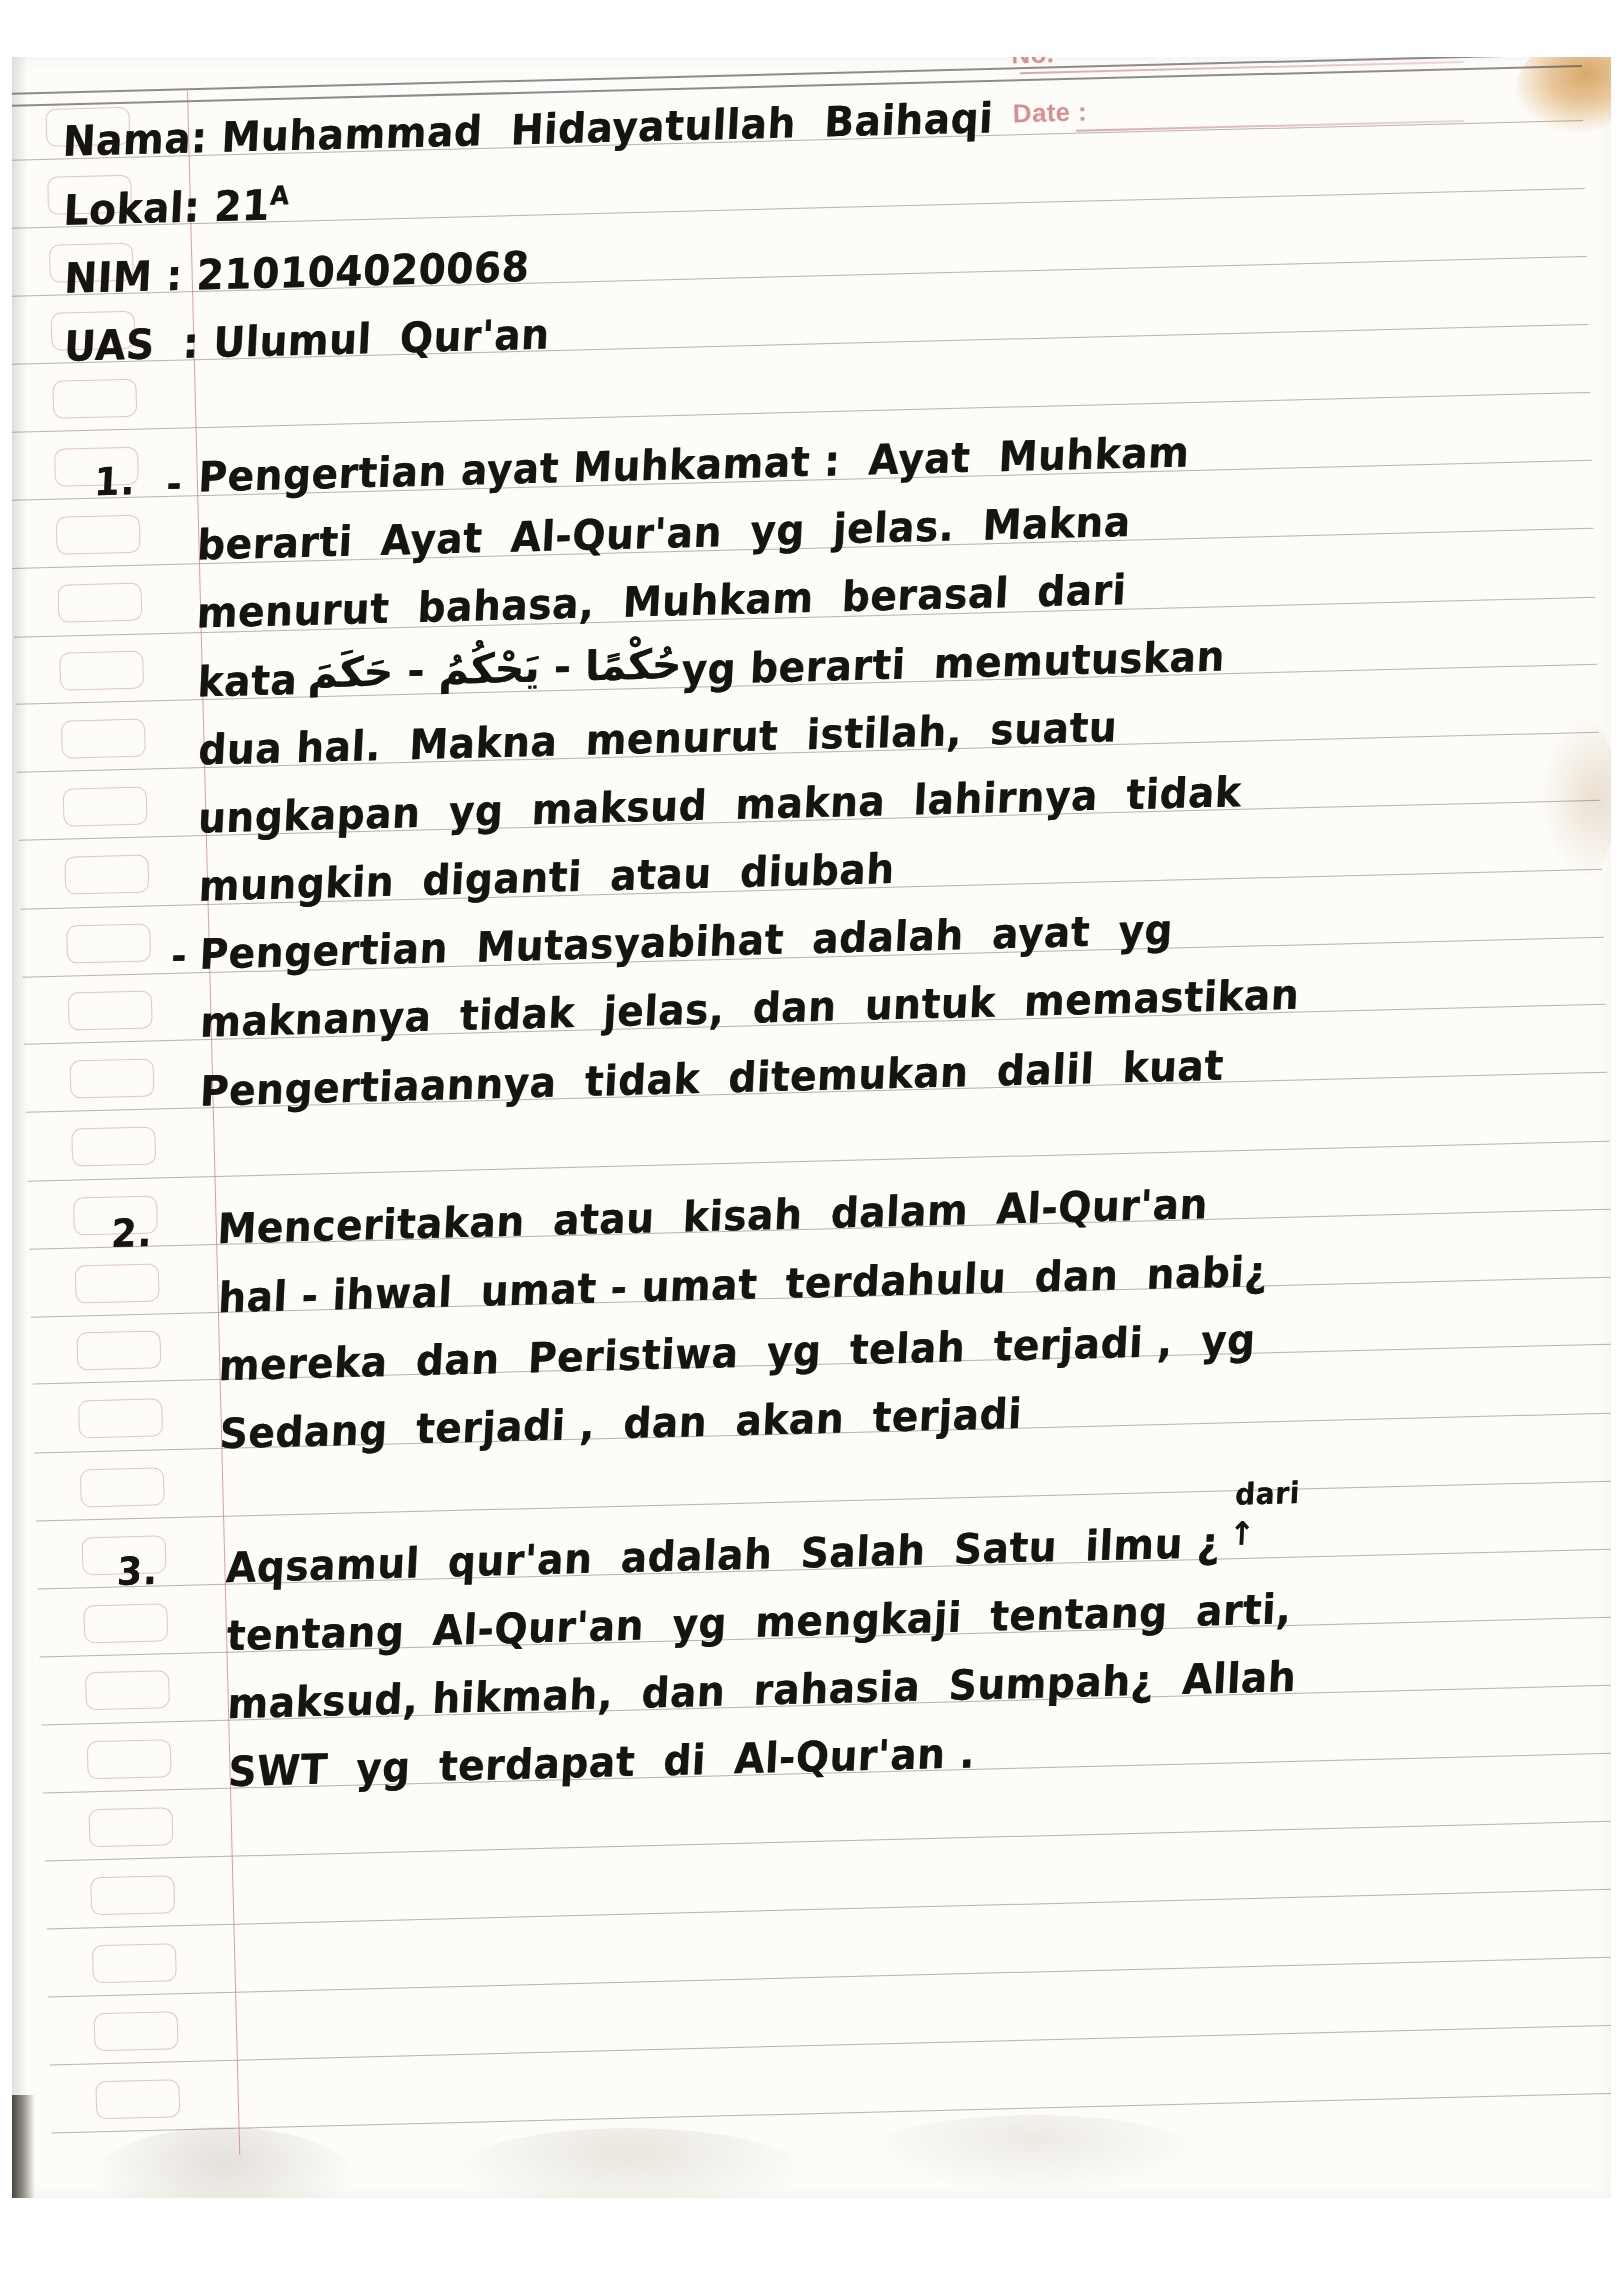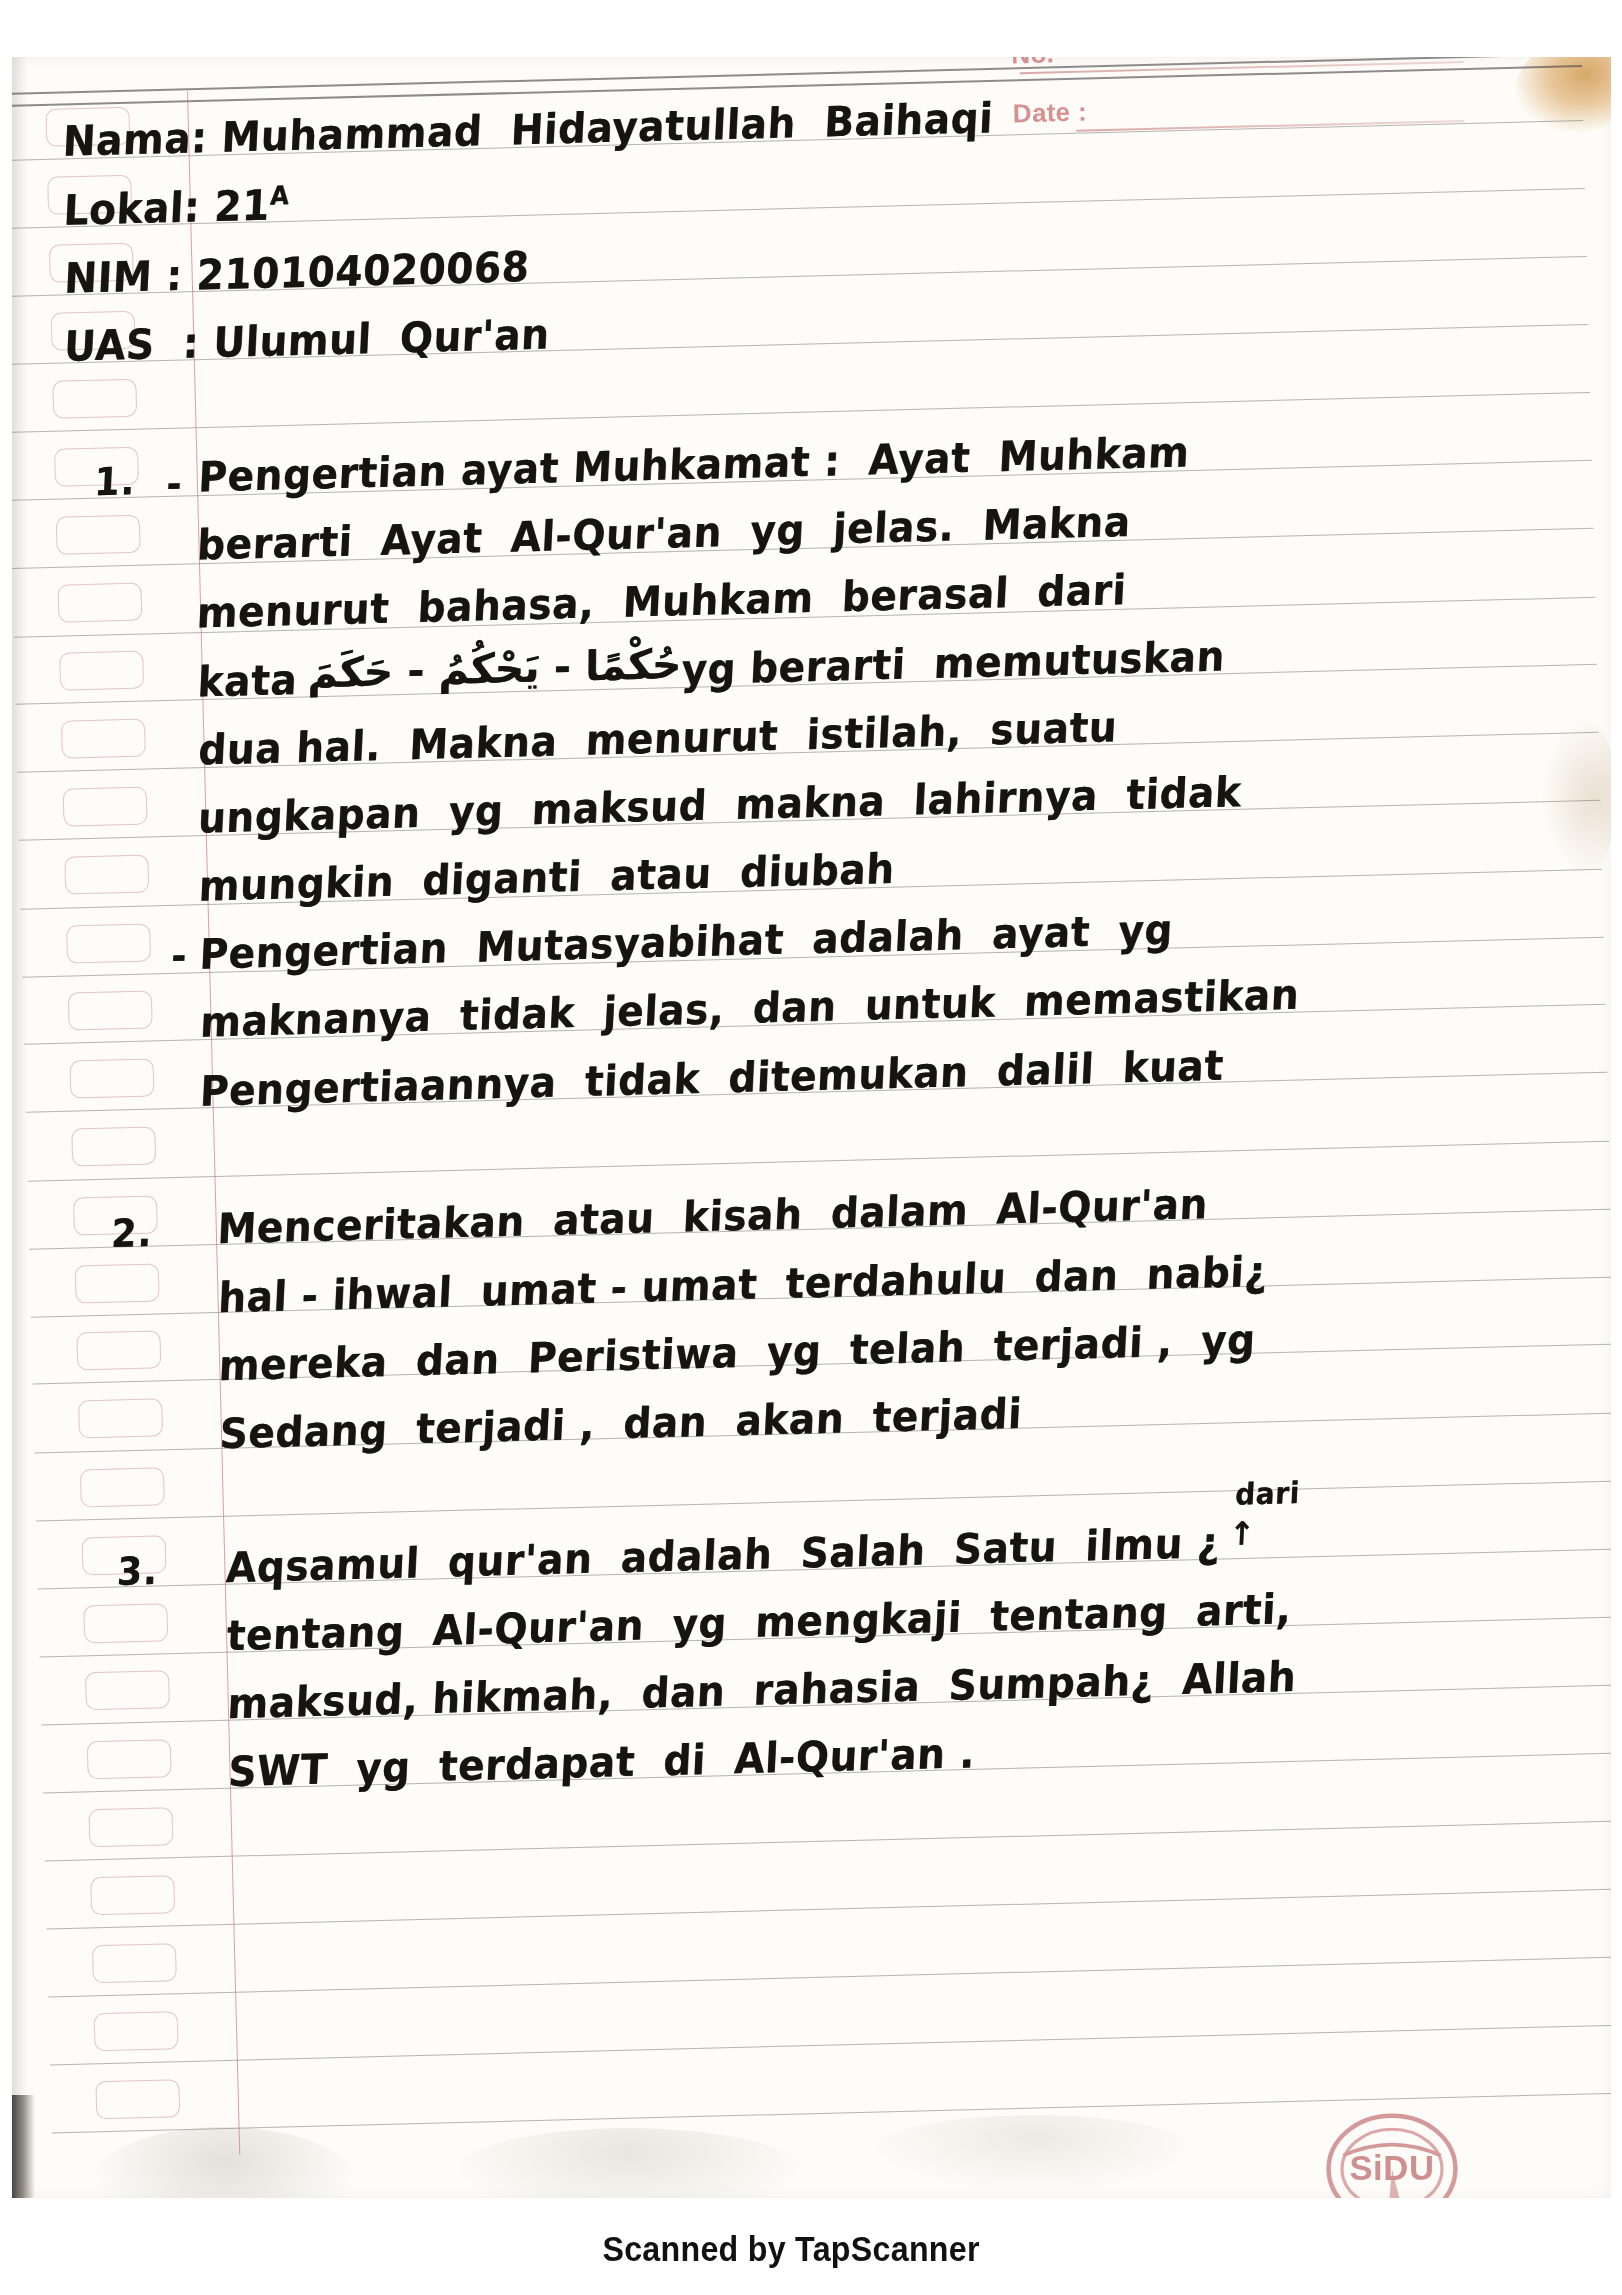--- a/index.html
+++ b/index.html
@@ -370,30 +370,18 @@
       <span class="hw" style="left:204px; top:1487px;">Aqsamul  qur'an  adalah  Salah  Satu  ilmu ¿</span>
 
       <span class="hw" style="left:203px; top:1555px;">tentang  Al-Qur'an  yg  mengkaji  tentang  arti,</span>
 
       <span class="hw" style="left:202px; top:1623px;">maksud, hikmah,  dan  rahasia  Sumpah¿  Allah</span>
 
       <span class="hw" style="left:201px; top:1691px;">SWT  yg  terdapat  di  Al-Qur'an .</span>
 
     </div>
 
-    <div id="sidu-stamp">
-      <svg viewBox="0 0 212 206" aria-hidden="true">
-        <ellipse cx="106" cy="103" rx="99" ry="83" fill="none" stroke="#d49a9a" stroke-width="7"></ellipse>
-        <ellipse cx="106" cy="103" rx="78" ry="62" fill="none" stroke="#dba7a7" stroke-width="5"></ellipse>
-        <path d="M30 82 Q106 48 182 82" fill="none" stroke="#d49a9a" stroke-width="6"></path>
-        <path d="M106 103 L100 172 L118 150 Z" fill="#d9a3a3" opacity="0.85"></path>
-        <text x="106" y="120" text-anchor="middle" font-family="Liberation Sans, sans-serif" font-size="54" font-weight="bold" fill="#cf8f8f" letter-spacing="1">SiDU</text>
-      </svg>
-    </div>
 
   </div>
 
-  <div id="footer-watermark">
-    <span class="wm-text">Scanned by TapScanner</span>
-  </div>
 
 </div>
 
 
 </body></html>

